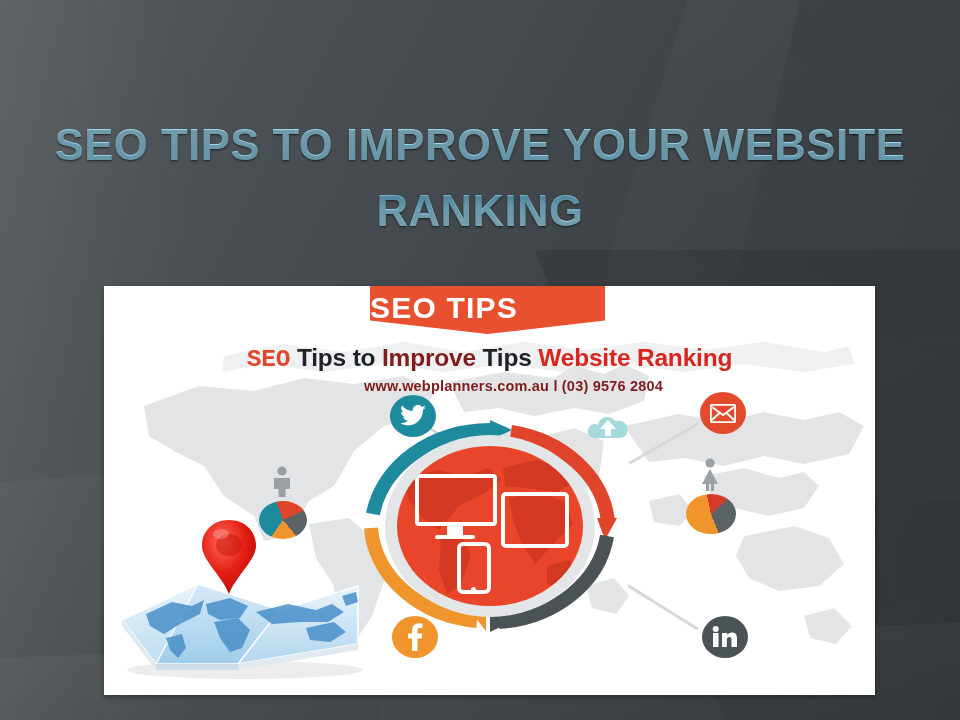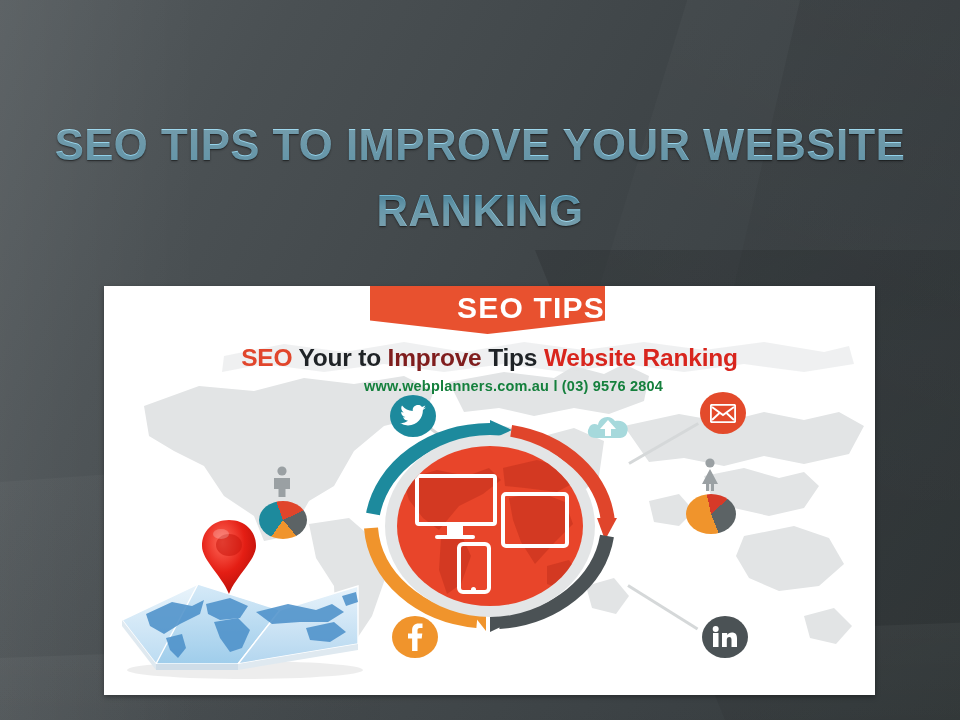--- a/index.html
+++ b/index.html
@@ -86,45 +86,45 @@
   
   #ribbon {
     position:absolute;
     left:266px; top:0px;
     width:235px; height:48px;
     background:#e8512f;
     color:#ffffff;
     font-size:30px;
     font-weight:bold;
     letter-spacing:1.2px;
-    text-align:right;
+    text-align:left;
     line-height:44px;
     clip-path:polygon(0 0, 100% 0, 100% 72%, 50% 100%, 0 72%);
   }
 
   
   #headline {
     position:absolute; left:0; top:58px; width:771px;
     text-align:center;
     font-size:24.5px;
     font-weight:bold;
     letter-spacing:-0.2px;
     white-space:nowrap;
   }
-  #headline .w-seo      { color:#e1462c; }
+  #headline .w-seo      { color:#e1462c;font-family:Liberation Mono, monospace; }
   #headline .w-dark     { color:#1f2326; }
   #headline .w-improve  { color:#7f1d1d; }
   #headline .w-red      { color:#d8251d;margin-top:8px; }
 
   #contact {
     position:absolute; left:0; top:92px; width:771px;
     text-align:center;
     font-size:14.5px;
     font-weight:bold;
-    color:#15803d;
+    color:#7f1d1d;
     letter-spacing:0.2px;
     padding-left:48px;
   }
 
   
   #stage { position:absolute; left:0; top:110px; width:771px; height:299px; }
 
   .node {
     position:absolute;
     border-radius:50%;
@@ -222,21 +222,21 @@
         <path d="M700 330 L730 322 L748 340 L732 358 L706 352 Z"></path>
         <path d="M120 70 L180 58 L240 66 L300 56 L360 66 L420 56 L480 64 L540 56 L600 64 L660 56
                  L720 66 L745 60 L750 78 L700 86 L640 78 L580 86 L520 78 L460 86 L400 78 L340 86
                  L280 78 L220 86 L160 78 L118 86 Z" opacity=".55"></path>
       </g>
     </svg>
 
     <div id="ribbon">SEO TIPS</div>
 
     <div id="headline">
-      <span class="w-seo">SEO</span><span class="w-dark"> Your to </span><span class="w-improve">Improve</span><span class="w-dark"> Tips </span><span class="w-red"> Website Ranking</span>
+      <span class="w-seo">SEO</span><span class="w-dark"> Tips to </span><span class="w-improve">Improve</span><span class="w-dark"> Tips </span><span class="w-red"> Website Ranking</span>
     </div>
 
     <div id="contact">www.webplanners.com.au l (03) 9576 2804</div>
 
     <div id="stage">
 
       <div class="conn" style="left:325px; top:30px; width:75px; transform:rotate(36deg);"></div>
       <div class="conn" style="left:525px; top:66px; width:80px; transform:rotate(-30deg);"></div>
       <div class="conn" style="left:328px; top:190px; width:78px; transform:rotate(-38deg);"></div>
       <div class="conn" style="left:524px; top:188px; width:82px; transform:rotate(32deg);"></div>

